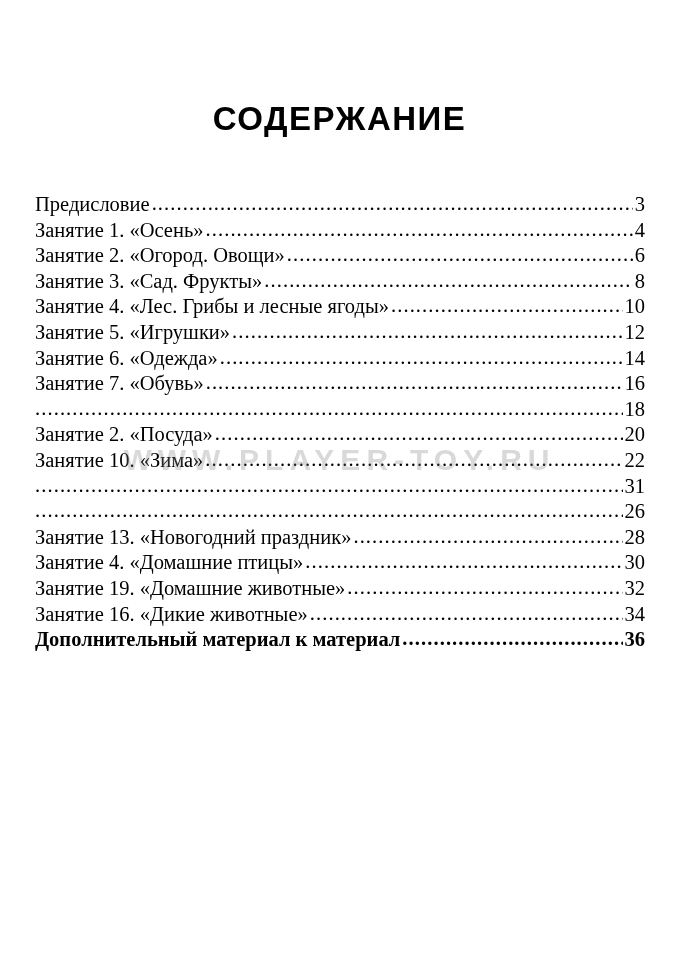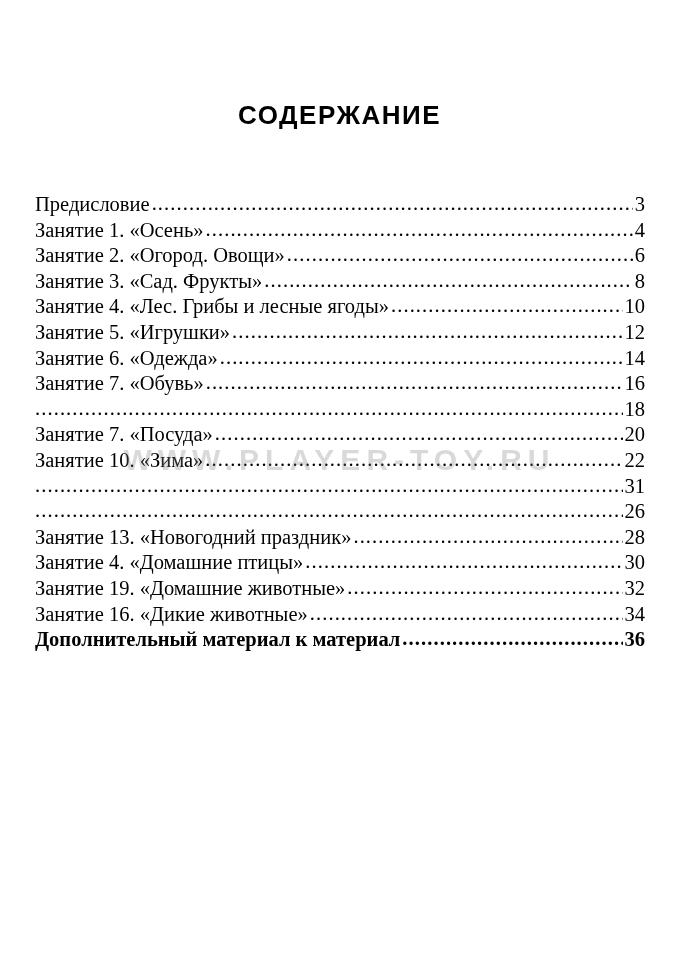--- a/index.html
+++ b/index.html
@@ -22,21 +22,21 @@
     box-sizing: border-box;
   }
   .page-title {
     position: absolute;
     top: 100px;
     left: 0;
     width: 679px;
     text-align: center;
     font-family: "Liberation Sans", sans-serif;
     font-weight: bold;
-    font-size: 26px;
+    font-size: 33px;
     letter-spacing: 1.5px;
     color: #000000;
   }
   .toc {
     position: absolute;
     top: 192px;
     left: 35px;
     width: 610px;
   }
   .toc-row {
@@ -130,21 +130,21 @@
       <div class="toc-row">
         <span class="toc-label">Занятие 7. «Обувь»</span>
         <span class="toc-dots">................................................................................................................................</span>
         <span class="toc-page">16</span>
       </div>
       <div class="toc-row">
         <span class="toc-dots">................................................................................................................................</span>
         <span class="toc-page">18</span>
       </div>
       <div class="toc-row">
-        <span class="toc-label">Занятие 7. «Посуда»</span>
+        <span class="toc-label">Занятие 2. «Посуда»</span>
         <span class="toc-dots">................................................................................................................................</span>
         <span class="toc-page">20</span>
       </div>
       <div class="toc-row">
         <span class="toc-label">Занятие 10. «Зима»</span>
         <span class="toc-dots">................................................................................................................................</span>
         <span class="toc-page">22</span>
       </div>
       <div class="toc-row">
         <span class="toc-dots">................................................................................................................................</span>

